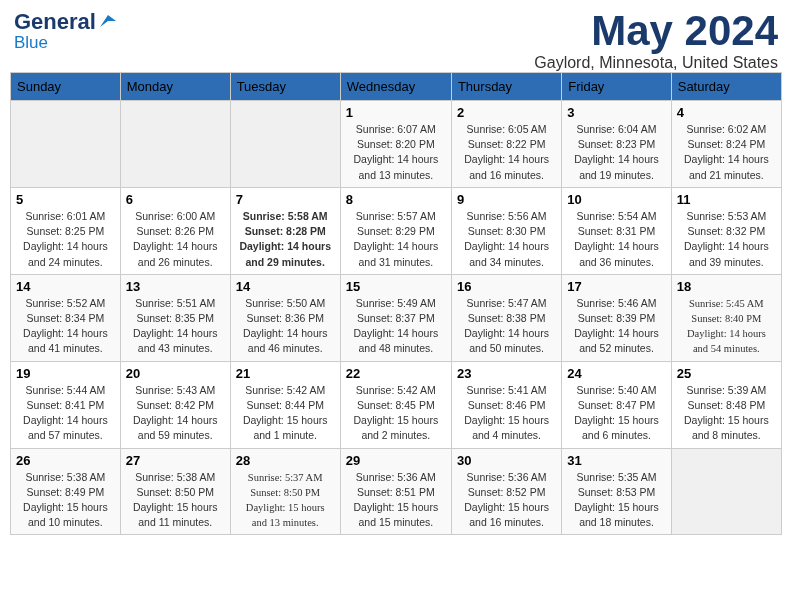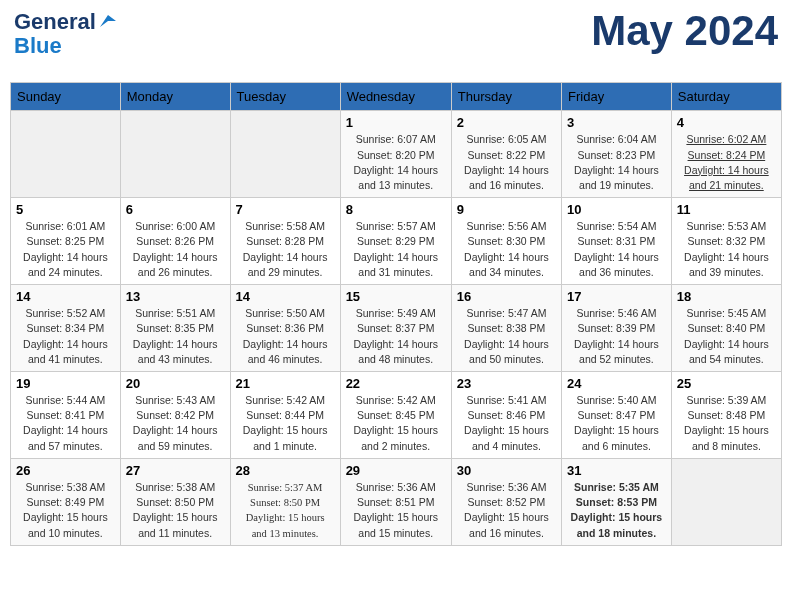--- a/index.html
+++ b/index.html
@@ -7,21 +7,21 @@
       font-family: Arial, sans-serif;
       background: #fff;
       width: 792px;
       min-height: 612px;
       padding: 10px;
     }
     .header {
       display: flex;
       justify-content: space-between;
       align-items: flex-start;
-      margin-bottom: 24px;
+      margin-bottom: 0;
       padding: 0 4px;
     }
     .logo {
       display: flex;
       flex-direction: column;
       align-items: flex-start;
       line-height: 1.1;
     }
     .logo-text {
       font-size: 22px;
@@ -93,24 +93,25 @@
 <body>
 
 <div class="header">
   <div class="logo">
     <div style="display:flex;align-items:center;">
       <span class="logo-text">General</span>
       <svg width="18" height="18" viewBox="0 0 18 18" style="margin-left:2px;margin-top:-4px;">
         <polygon points="2,16 10,4 18,10 10,10" fill="#1a7ac8"></polygon>
       </svg>
     </div>
-    <span class="logo-text logo-blue" style="font-size:22px;font-weight:bold;text-align:center;">Blue</span>
+    <span class="logo-text logo-blue" style="font-size:17px;font-weight:normal;text-align:center;">Blue</span>
   </div>
   <div class="title-block">
     <div class="main-title">May 2024</div>
+    <div class="subtitle">Gaylord, Minnesota, United States</div>
   </div>
 </div>
 
 <table class="calendar">
   <thead>
     <tr>
     <th>Sunday</th>
         <th>Monday</th>
         <th>Tuesday</th>
         <th>Wednesday</th>
@@ -140,21 +141,21 @@
         </td>
         <td>
           <span class="day-num">3</span>
           <div class="day-info" style="white-space: pre-line;">Sunrise: 6:04 AM
 Sunset: 8:23 PM
 Daylight: 14 hours
 and 19 minutes.</div>
         </td>
         <td>
           <span class="day-num">4</span>
-          <div class="day-info" style="white-space: pre-line; text-decoration: underline;">Sunrise: 6:02 AM
+          <div class="day-info" style="white-space: pre-line;">Sunrise: 6:02 AM
 Sunset: 8:24 PM
 Daylight: 14 hours
 and 21 minutes.</div>
         </td>
       </tr>
       <tr>
         <td>
           <span class="day-num">5</span>
           <div class="day-info" style="white-space: pre-line;">Sunrise: 6:01 AM
 Sunset: 8:25 PM
@@ -163,21 +164,21 @@
         </td>
         <td>
           <span class="day-num">6</span>
           <div class="day-info" style="white-space: pre-line;">Sunrise: 6:00 AM
 Sunset: 8:26 PM
 Daylight: 14 hours
 and 26 minutes.</div>
         </td>
         <td>
           <span class="day-num">7</span>
-          <div class="day-info" style="white-space: pre-line;">Sunrise: 5:58 AM
+          <div class="day-info" style="white-space: pre-line; font-weight: bold;">Sunrise: 5:58 AM
 Sunset: 8:28 PM
 Daylight: 14 hours
 and 29 minutes.</div>
         </td>
         <td>
           <span class="day-num">8</span>
           <div class="day-info" style="white-space: pre-line;">Sunrise: 5:57 AM
 Sunset: 8:29 PM
 Daylight: 14 hours
 and 31 minutes.</div>
@@ -242,21 +243,21 @@
         </td>
         <td>
           <span class="day-num">17</span>
           <div class="day-info" style="white-space: pre-line;">Sunrise: 5:46 AM
 Sunset: 8:39 PM
 Daylight: 14 hours
 and 52 minutes.</div>
         </td>
         <td>
           <span class="day-num">18</span>
-          <div class="day-info" style="white-space: pre-line;">Sunrise: 5:45 AM
+          <div class="day-info" style="white-space: pre-line; font-family: Liberation Serif, serif;">Sunrise: 5:45 AM
 Sunset: 8:40 PM
 Daylight: 14 hours
 and 54 minutes.</div>
         </td>
       </tr>
       <tr>
         <td>
           <span class="day-num">19</span>
           <div class="day-info" style="white-space: pre-line;">Sunrise: 5:44 AM
 Sunset: 8:41 PM
@@ -337,21 +338,21 @@
         </td>
         <td>
           <span class="day-num">30</span>
           <div class="day-info" style="white-space: pre-line;">Sunrise: 5:36 AM
 Sunset: 8:52 PM
 Daylight: 15 hours
 and 16 minutes.</div>
         </td>
         <td>
           <span class="day-num">31</span>
-          <div class="day-info" style="white-space: pre-line; font-weight: bold;">Sunrise: 5:35 AM
+          <div class="day-info" style="white-space: pre-line;">Sunrise: 5:35 AM
 Sunset: 8:53 PM
 Daylight: 15 hours
 and 18 minutes.</div>
         </td>
         <td class="empty-cell"></td>
       </tr>
     </tbody>
 </table>
 
 </body></html>

